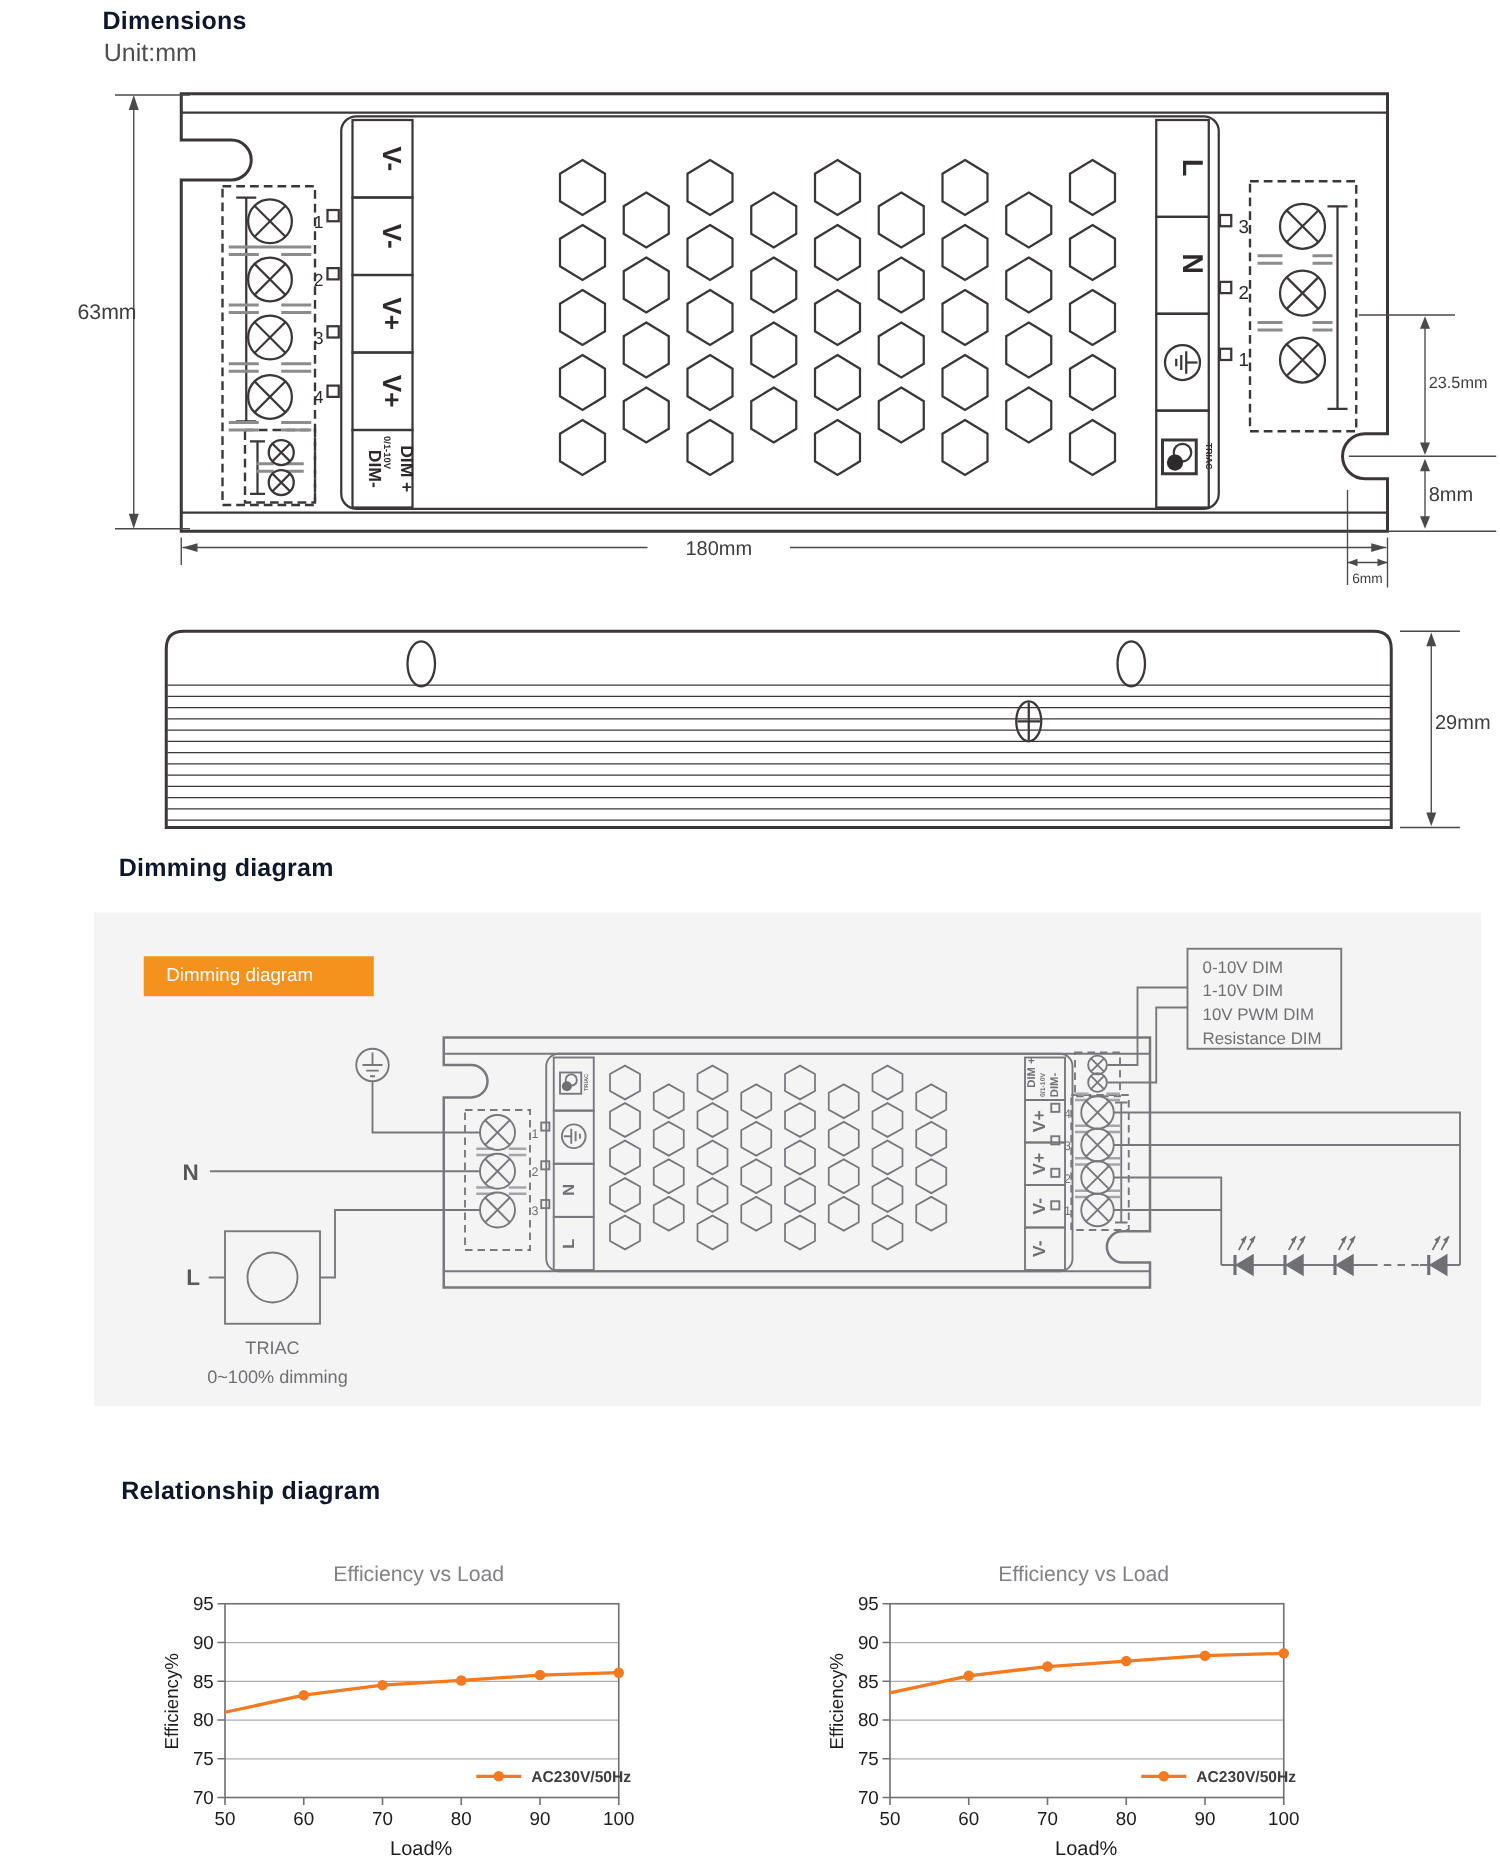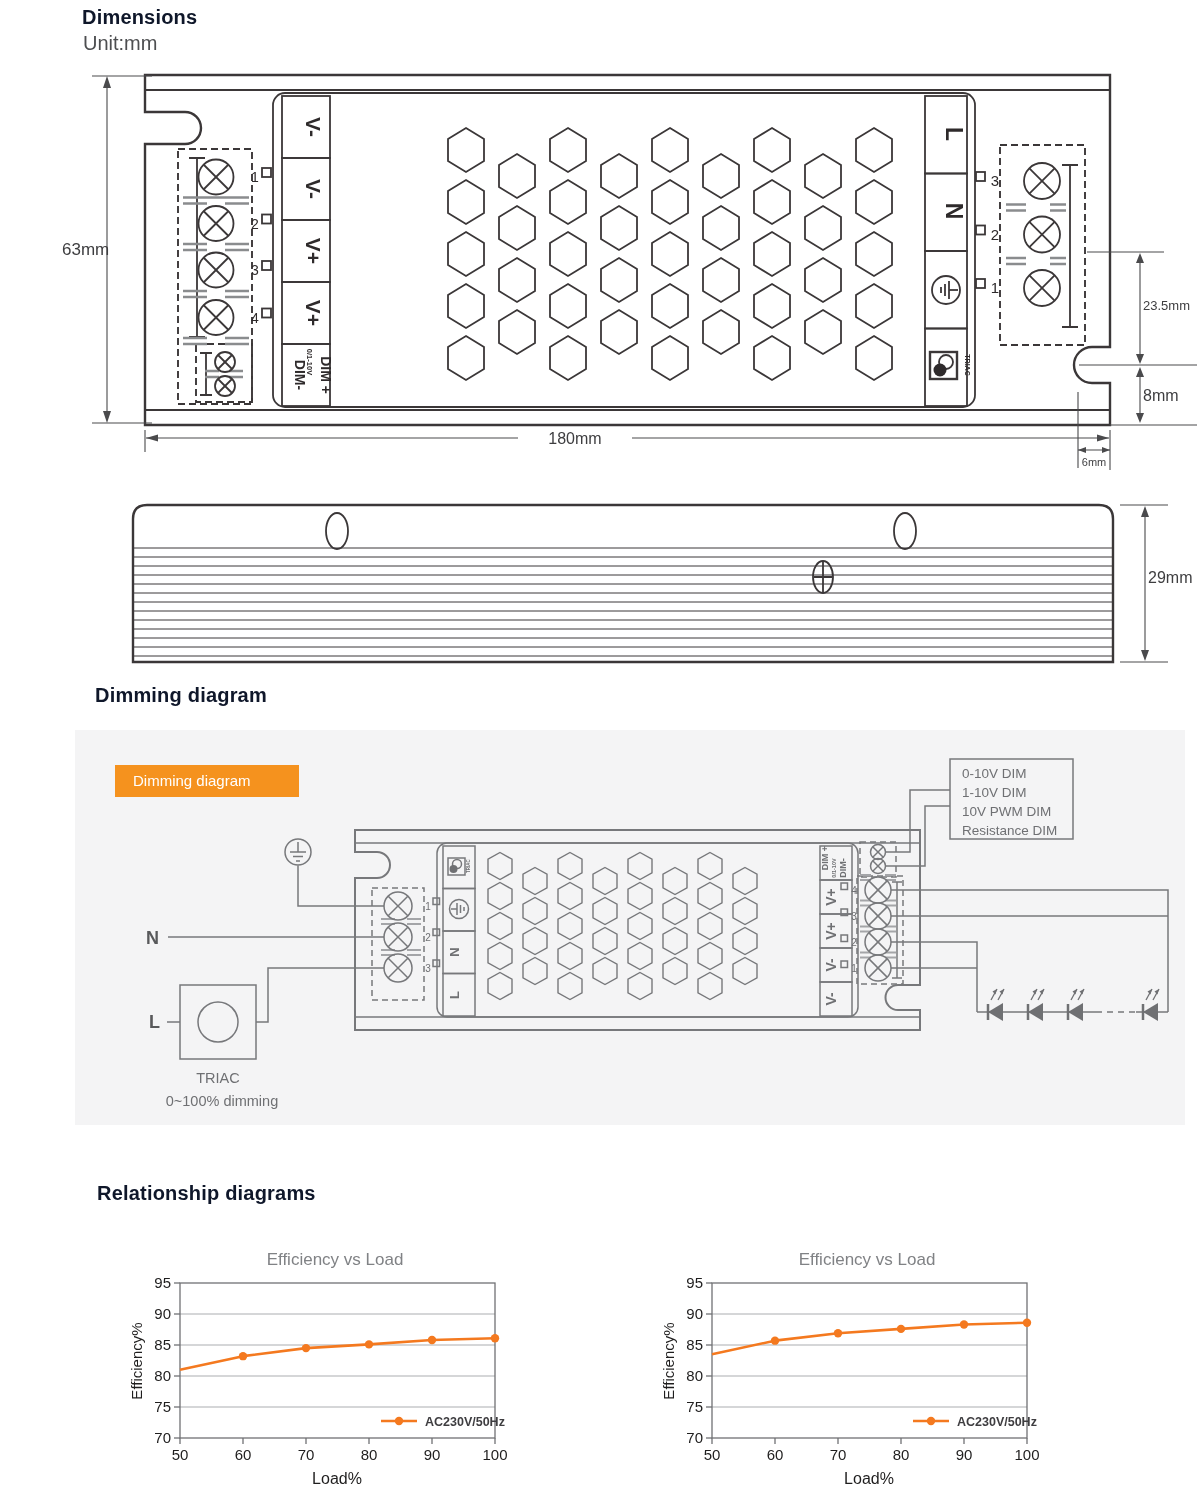--- a/index.html
+++ b/index.html
@@ -475,21 +475,21 @@
         <line x1="1146" y1="1000" x2="1152" y2="989" stroke="#6F7073" stroke-width="1.3"></line>
         <polygon points="1152,989 1147.5,991.5 1150.5,994.5" fill="#6F7073"></polygon>
         <line x1="1153" y1="1000" x2="1159" y2="989" stroke="#6F7073" stroke-width="1.3"></line>
         <polygon points="1159,989 1154.5,991.5 1157.5,994.5" fill="#6F7073"></polygon>
       </g>
   </g>
 </svg>
 
 <div class="abs badge">Dimming diagram</div>
 
-<div class="abs h1" style="left:97px;top:1182px">Relationship diagrams</div>
+<div class="abs h1" style="left:97px;top:1182px">Relationship diagram</div>
 
 <div class="abs" style="left:85px;top:1243px">
   <svg width="480" height="250" viewBox="0 0 480 250">
       <text x="250" y="22" text-anchor="middle" font-size="17" fill="#808285">Efficiency vs Load</text>
       <line x1="95" y1="164" x2="410" y2="164" stroke="#ABADB0" stroke-width="1"></line>
       <line x1="95" y1="133" x2="410" y2="133" stroke="#ABADB0" stroke-width="1"></line>
       <line x1="95" y1="102" x2="410" y2="102" stroke="#ABADB0" stroke-width="1"></line>
       <line x1="95" y1="71" x2="410" y2="71" stroke="#ABADB0" stroke-width="1"></line>
       <rect x="95" y="40" width="315" height="155" fill="none" stroke="#707174" stroke-width="1.3"></rect>
       <line x1="89" y1="195" x2="95" y2="195" stroke="#707174" stroke-width="1.3"></line>

